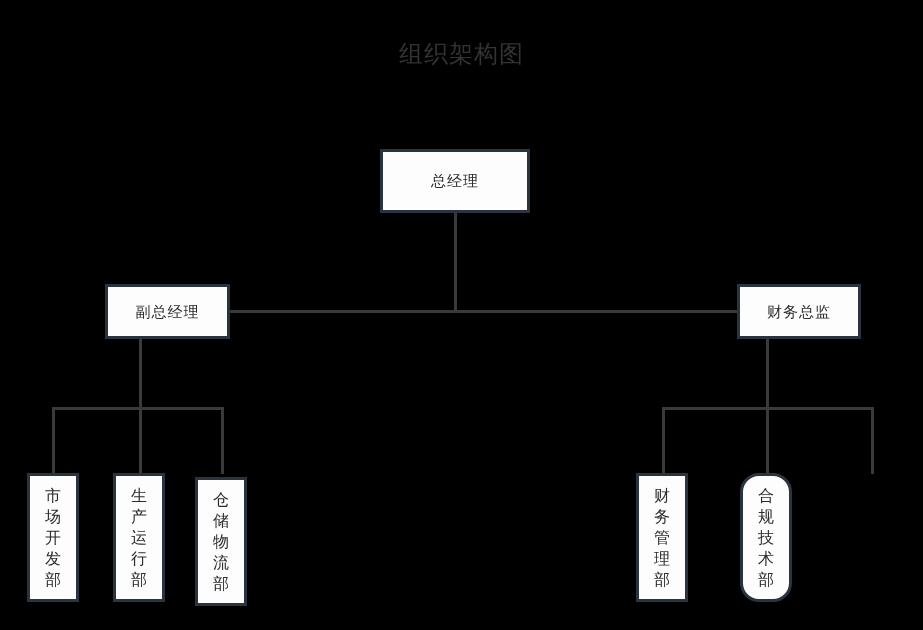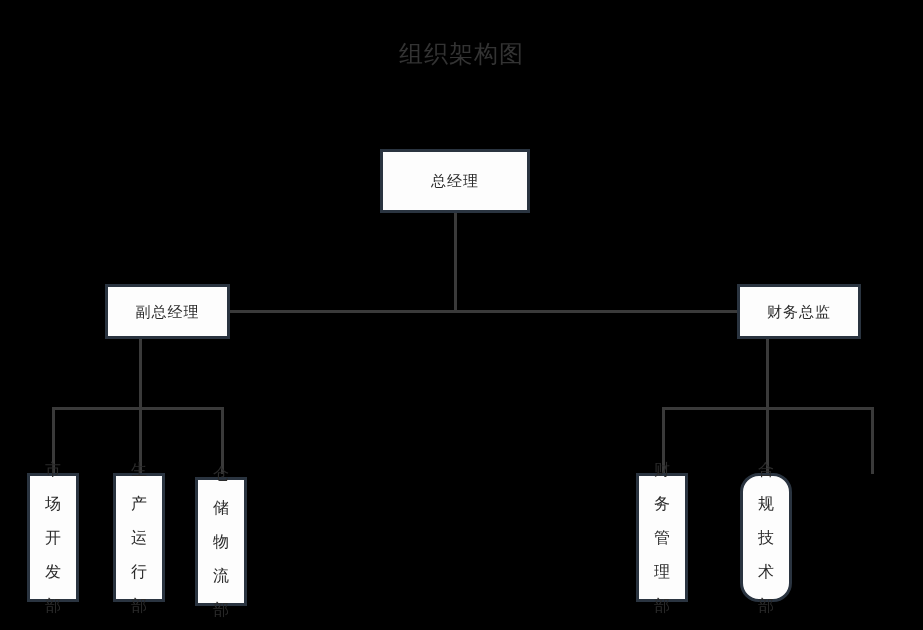--- a/index.html
+++ b/index.html
@@ -73,21 +73,21 @@
   
   .node.level-top, .node.level-mid {
     font-size: 15px;
     line-height: 20px;
     letter-spacing: 1px;
   }
 
   
   .node.level-leaf {
     font-size: 16px;
-    line-height: 34px;
+    line-height: 21px;
     letter-spacing: 0px;
   }
   .node.level-leaf .node-label {
     width: 1em;
     word-break: break-all;
     white-space: normal;
   }
 </style>
 </head>
 <body>

